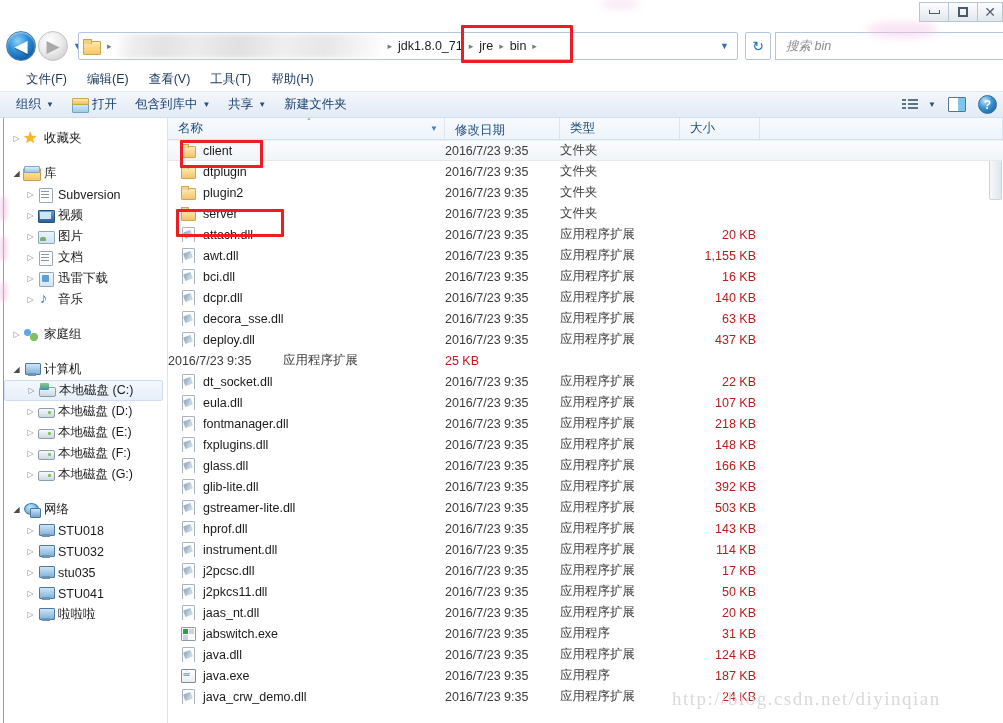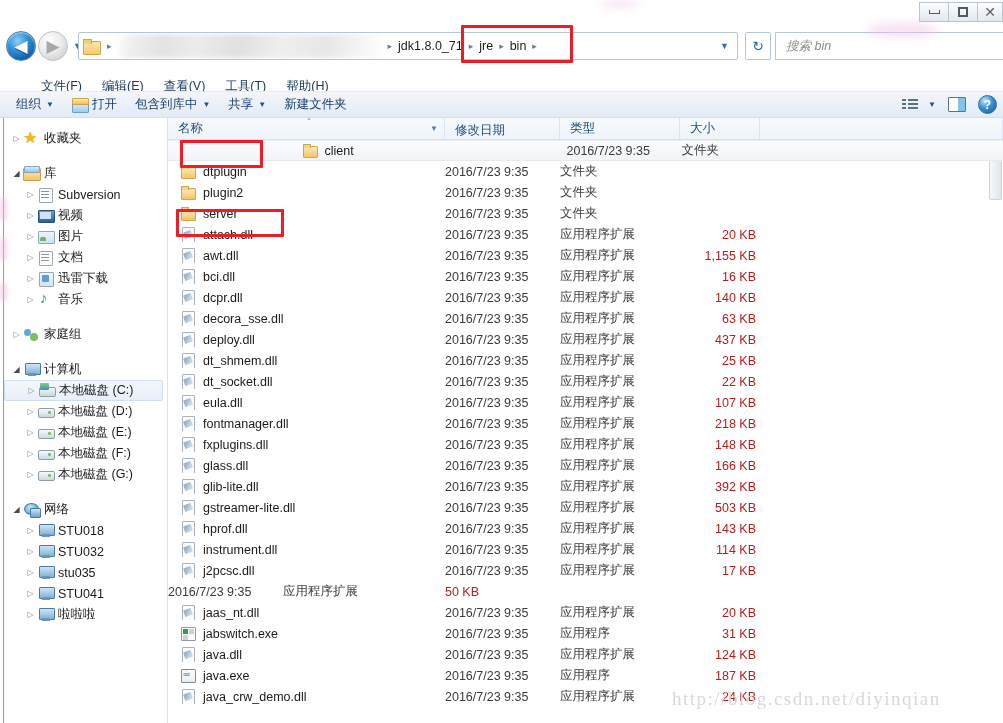--- a/index.html
+++ b/index.html
@@ -86,22 +86,22 @@
   }
   .searchbox {
     position:absolute; right:0px; top:5px; width:228px; height:28px;
     border:1px solid #b4c7da; border-right:none; background:#fff;
     display:flex; align-items:center; padding-left:10px;
   }
   .searchbox .ph { color:#8b8b8b; font-style:italic; font-size:12.5px; }
 
   
   .menubar {
-    position:absolute; left:0; top:74px; width:1003px; height:24px;
-    background:#ffffff; display:flex; align-items:center; padding-left:31px;
+    position:absolute; left:0; top:67px; width:1003px; height:24px;
+    background:#ffffff; display:flex; align-items:center; padding-left:16px;
   }
   .menuitem { font-size:12.5px; color:#17365d; padding:2px 10px; white-space:nowrap; }
 
   
   .cmdbar {
     position:absolute; left:0; top:91px; width:1003px; height:27px;
     background:linear-gradient(to bottom,#f4f7fb 0%,#eaf0f8 52%,#e2eaf5 100%);
     border-top:1px solid #e3ebf5; border-bottom:1px solid #d5dfeb;
     display:flex; align-items:center; padding-left:16px;justify-content:center;
   }
@@ -193,21 +193,21 @@
   .col {
     display:flex; align-items:center; padding-left:10px;
     font-size:12.5px; color:#1f4d7a; border-right:1px solid #dce5ef;
     position:relative;
   }
   .col.sorted:after { content:"▲"; position:absolute; left:50%; top:-3px; font-size:6px; color:#9cc0e0; }
   .col .hdrcaret { margin-left:auto; margin-right:6px; font-size:8px; color:#4a7fb5; }
 
   .rows { position:absolute; left:0; top:22px; right:0; bottom:0; overflow:hidden; }
   .row { height:21px; display:flex; align-items:center; font-size:12.5px; color:#1a1a1a; }
-  .row.sel { background:linear-gradient(to bottom,#fbfcfe,#f1f4f8); border-top:1px solid #eceff3; border-bottom:1px solid #e6eaef;justify-content:center; }
+  .row.sel { background:linear-gradient(to bottom,#fbfcfe,#f1f4f8); border-top:1px solid #eceff3; border-bottom:1px solid #e6eaef; }
   .cell-name { width:277px; display:flex; align-items:center; padding-left:12px; white-space:nowrap; overflow:hidden; }
   .cell-date { width:115px; color:#3b3b3b; }
   .cell-type { width:120px; color:#3b3b3b; }
   .cell-size { width:80px; text-align:right; color:#b91c1c; padding-right:4px; }
 
   .fico { width:16px; height:15px; margin-right:7px; flex:none; position:relative; }
   .fico.folder:before { content:""; position:absolute; left:1px; top:3px; width:13px; height:10px;
     background:linear-gradient(to bottom,#fee9b4,#f4c46a); border:1px solid #cda752; border-radius:1px; }
   .fico.folder:after { content:""; position:absolute; left:1px; top:1px; width:6px; height:3px;
     background:#f5d58c; border:1px solid #cda752; border-bottom:none; border-radius:1px 1px 0 0; }
@@ -554,24 +554,20 @@
           <div class="row">
             <div class="cell-name">
               <span class="fico dll"></span>
               <span>deploy.dll</span>
             </div>
             <div class="cell-date">2016/7/23 9:35</div>
             <div class="cell-type">应用程序扩展</div>
             <div class="cell-size">437 KB</div>
           </div>
           <div class="row">
-            <div class="cell-name">
-              <span class="fico dll"></span>
-              <span>dt_shmem.dll</span>
-            </div>
             <div class="cell-date">2016/7/23 9:35</div>
             <div class="cell-type">应用程序扩展</div>
             <div class="cell-size">25 KB</div>
           </div>
           <div class="row">
             <div class="cell-name">
               <span class="fico dll"></span>
               <span>dt_socket.dll</span>
             </div>
             <div class="cell-date">2016/7/23 9:35</div>
@@ -653,20 +649,24 @@
           <div class="row">
             <div class="cell-name">
               <span class="fico dll"></span>
               <span>j2pcsc.dll</span>
             </div>
             <div class="cell-date">2016/7/23 9:35</div>
             <div class="cell-type">应用程序扩展</div>
             <div class="cell-size">17 KB</div>
           </div>
           <div class="row">
+            <div class="cell-name">
+              <span class="fico dll"></span>
+              <span>j2pkcs11.dll</span>
+            </div>
             <div class="cell-date">2016/7/23 9:35</div>
             <div class="cell-type">应用程序扩展</div>
             <div class="cell-size">50 KB</div>
           </div>
           <div class="row">
             <div class="cell-name">
               <span class="fico dll"></span>
               <span>jaas_nt.dll</span>
             </div>
             <div class="cell-date">2016/7/23 9:35</div>

